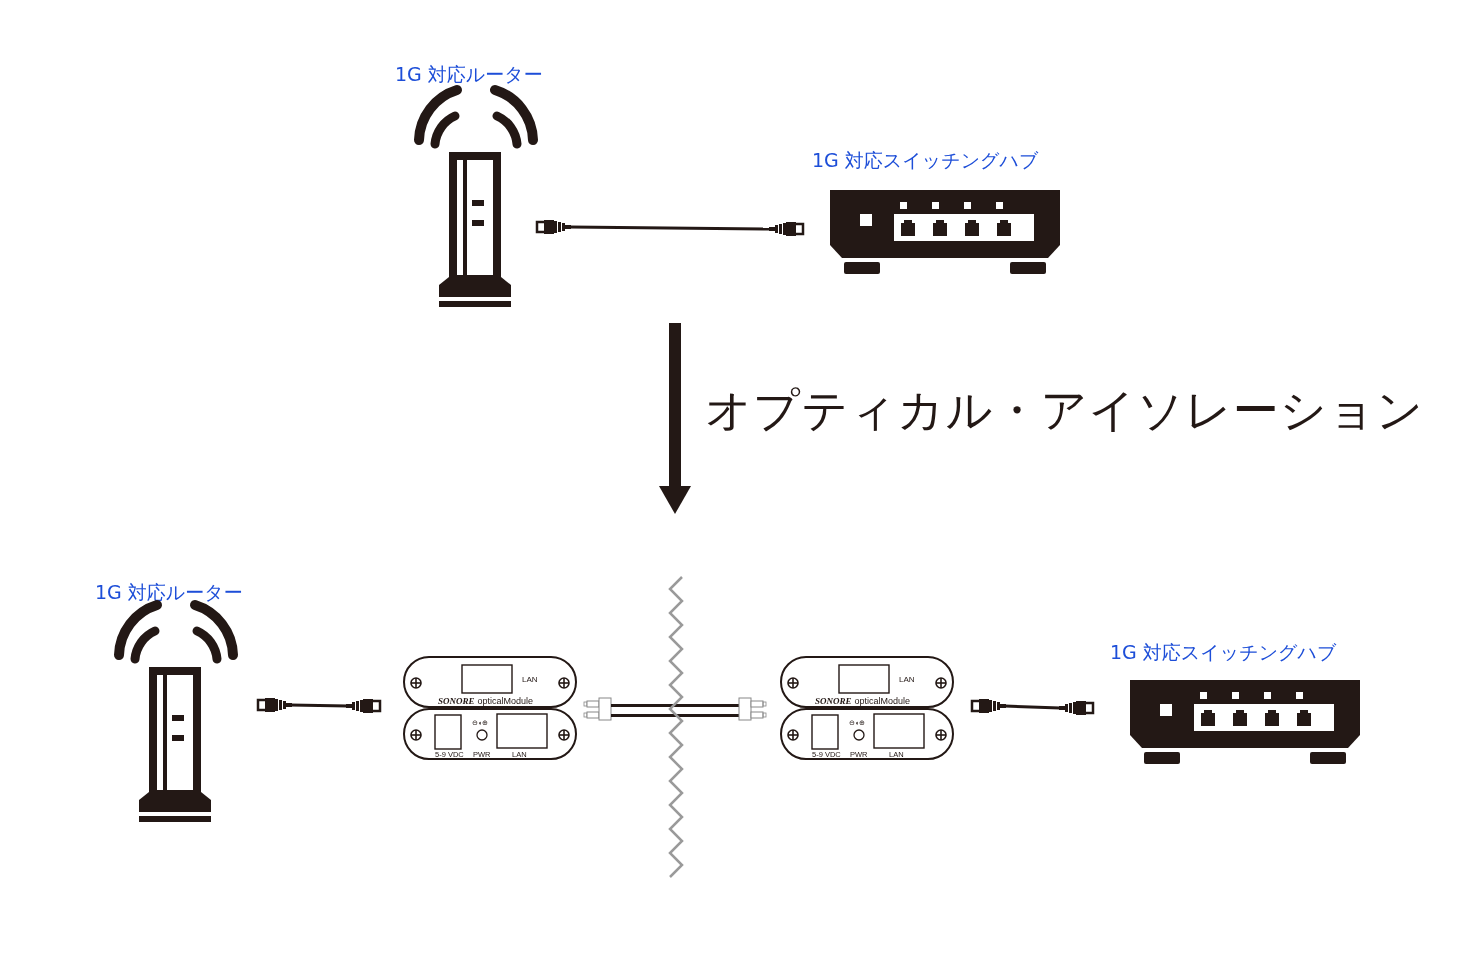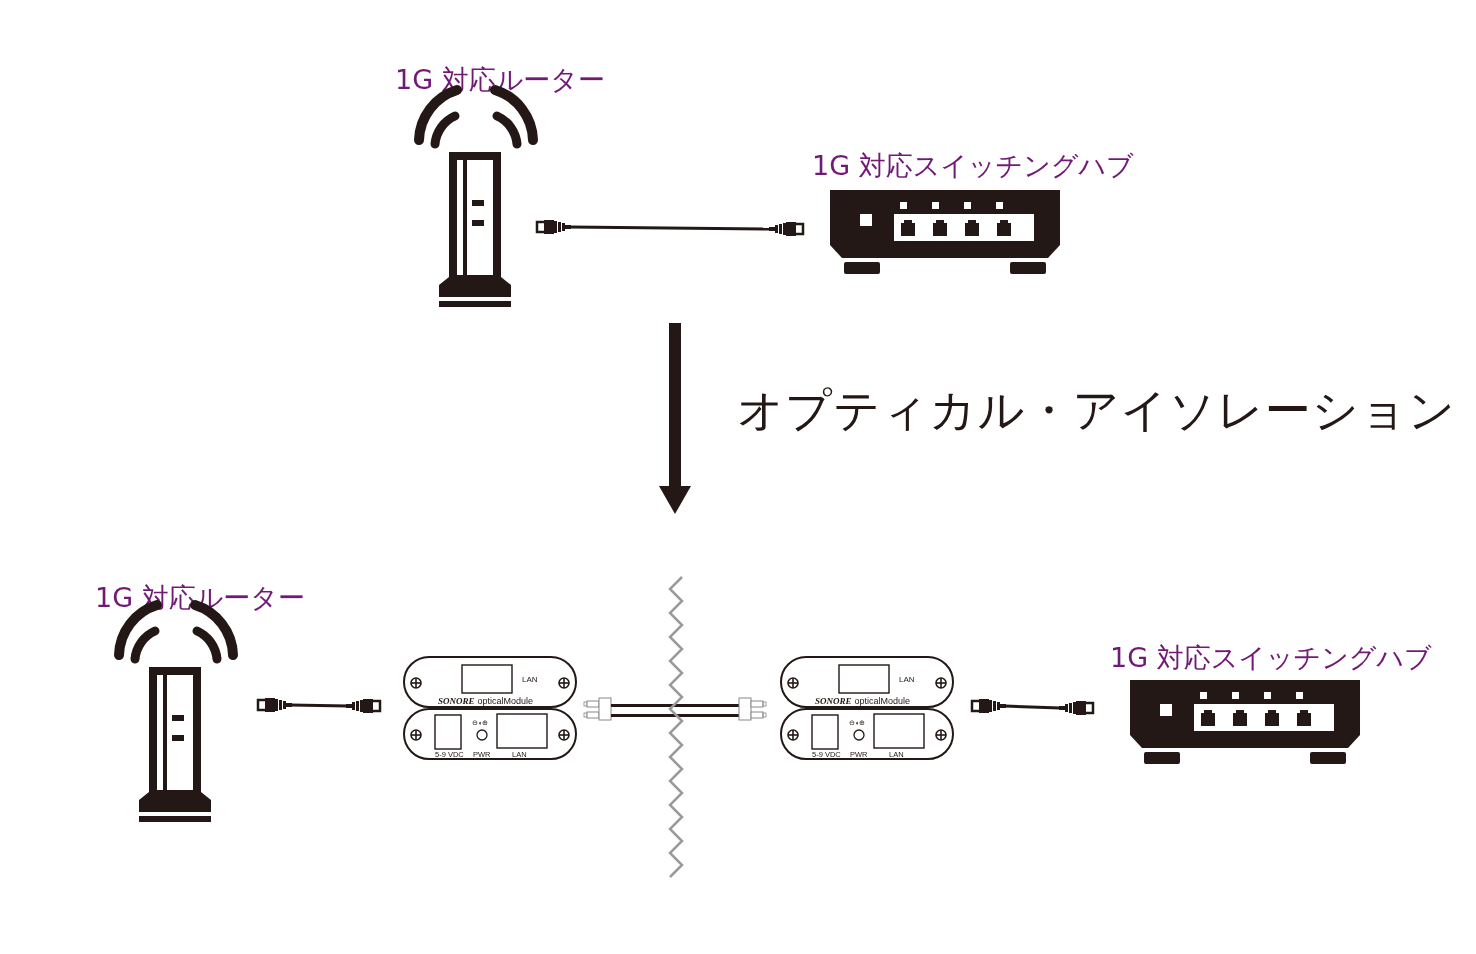--- a/index.html
+++ b/index.html
@@ -1,19 +1,19 @@
 <!DOCTYPE html>
 <html><head>
 <meta charset="utf-8">
 <style>
   html, body { margin:0; padding:0; background:#ffffff; }
   body { width:1476px; height:954px; position:relative; overflow:hidden;
          font-family:"DejaVu Sans", "Liberation Sans", sans-serif; color:#231815; }
-  .label { position:absolute; font-size:27px; letter-spacing:0px; white-space:nowrap; color:#701a75; }
-  .heading { position:absolute; font-size:46px; white-space:nowrap; color:#231815; letter-spacing:1px;margin-left:32px; }
+  .label { position:absolute; font-size:19px; letter-spacing:0px; white-space:nowrap; color:#1d4ed8; }
+  .heading { position:absolute; font-size:46px; white-space:nowrap; color:#231815; letter-spacing:1px; }
   svg.abs { position:absolute; left:0; top:0; }
   .mtxt { font-family:"Liberation Sans", sans-serif; fill:#231815; }
   .brand { font-family:"Liberation Serif", serif; font-style:italic; font-weight:bold; fill:#231815; }
 </style>
 </head>
 <body>
 
 <div class="label" style="left:395px; top:62px;">1G 対応ルーター</div>
 <div class="label" style="left:812px; top:148px;">1G 対応スイッチングハブ</div>
 <div class="heading" style="left:705px; top:380px;">オプティカル・アイソレーション</div>

